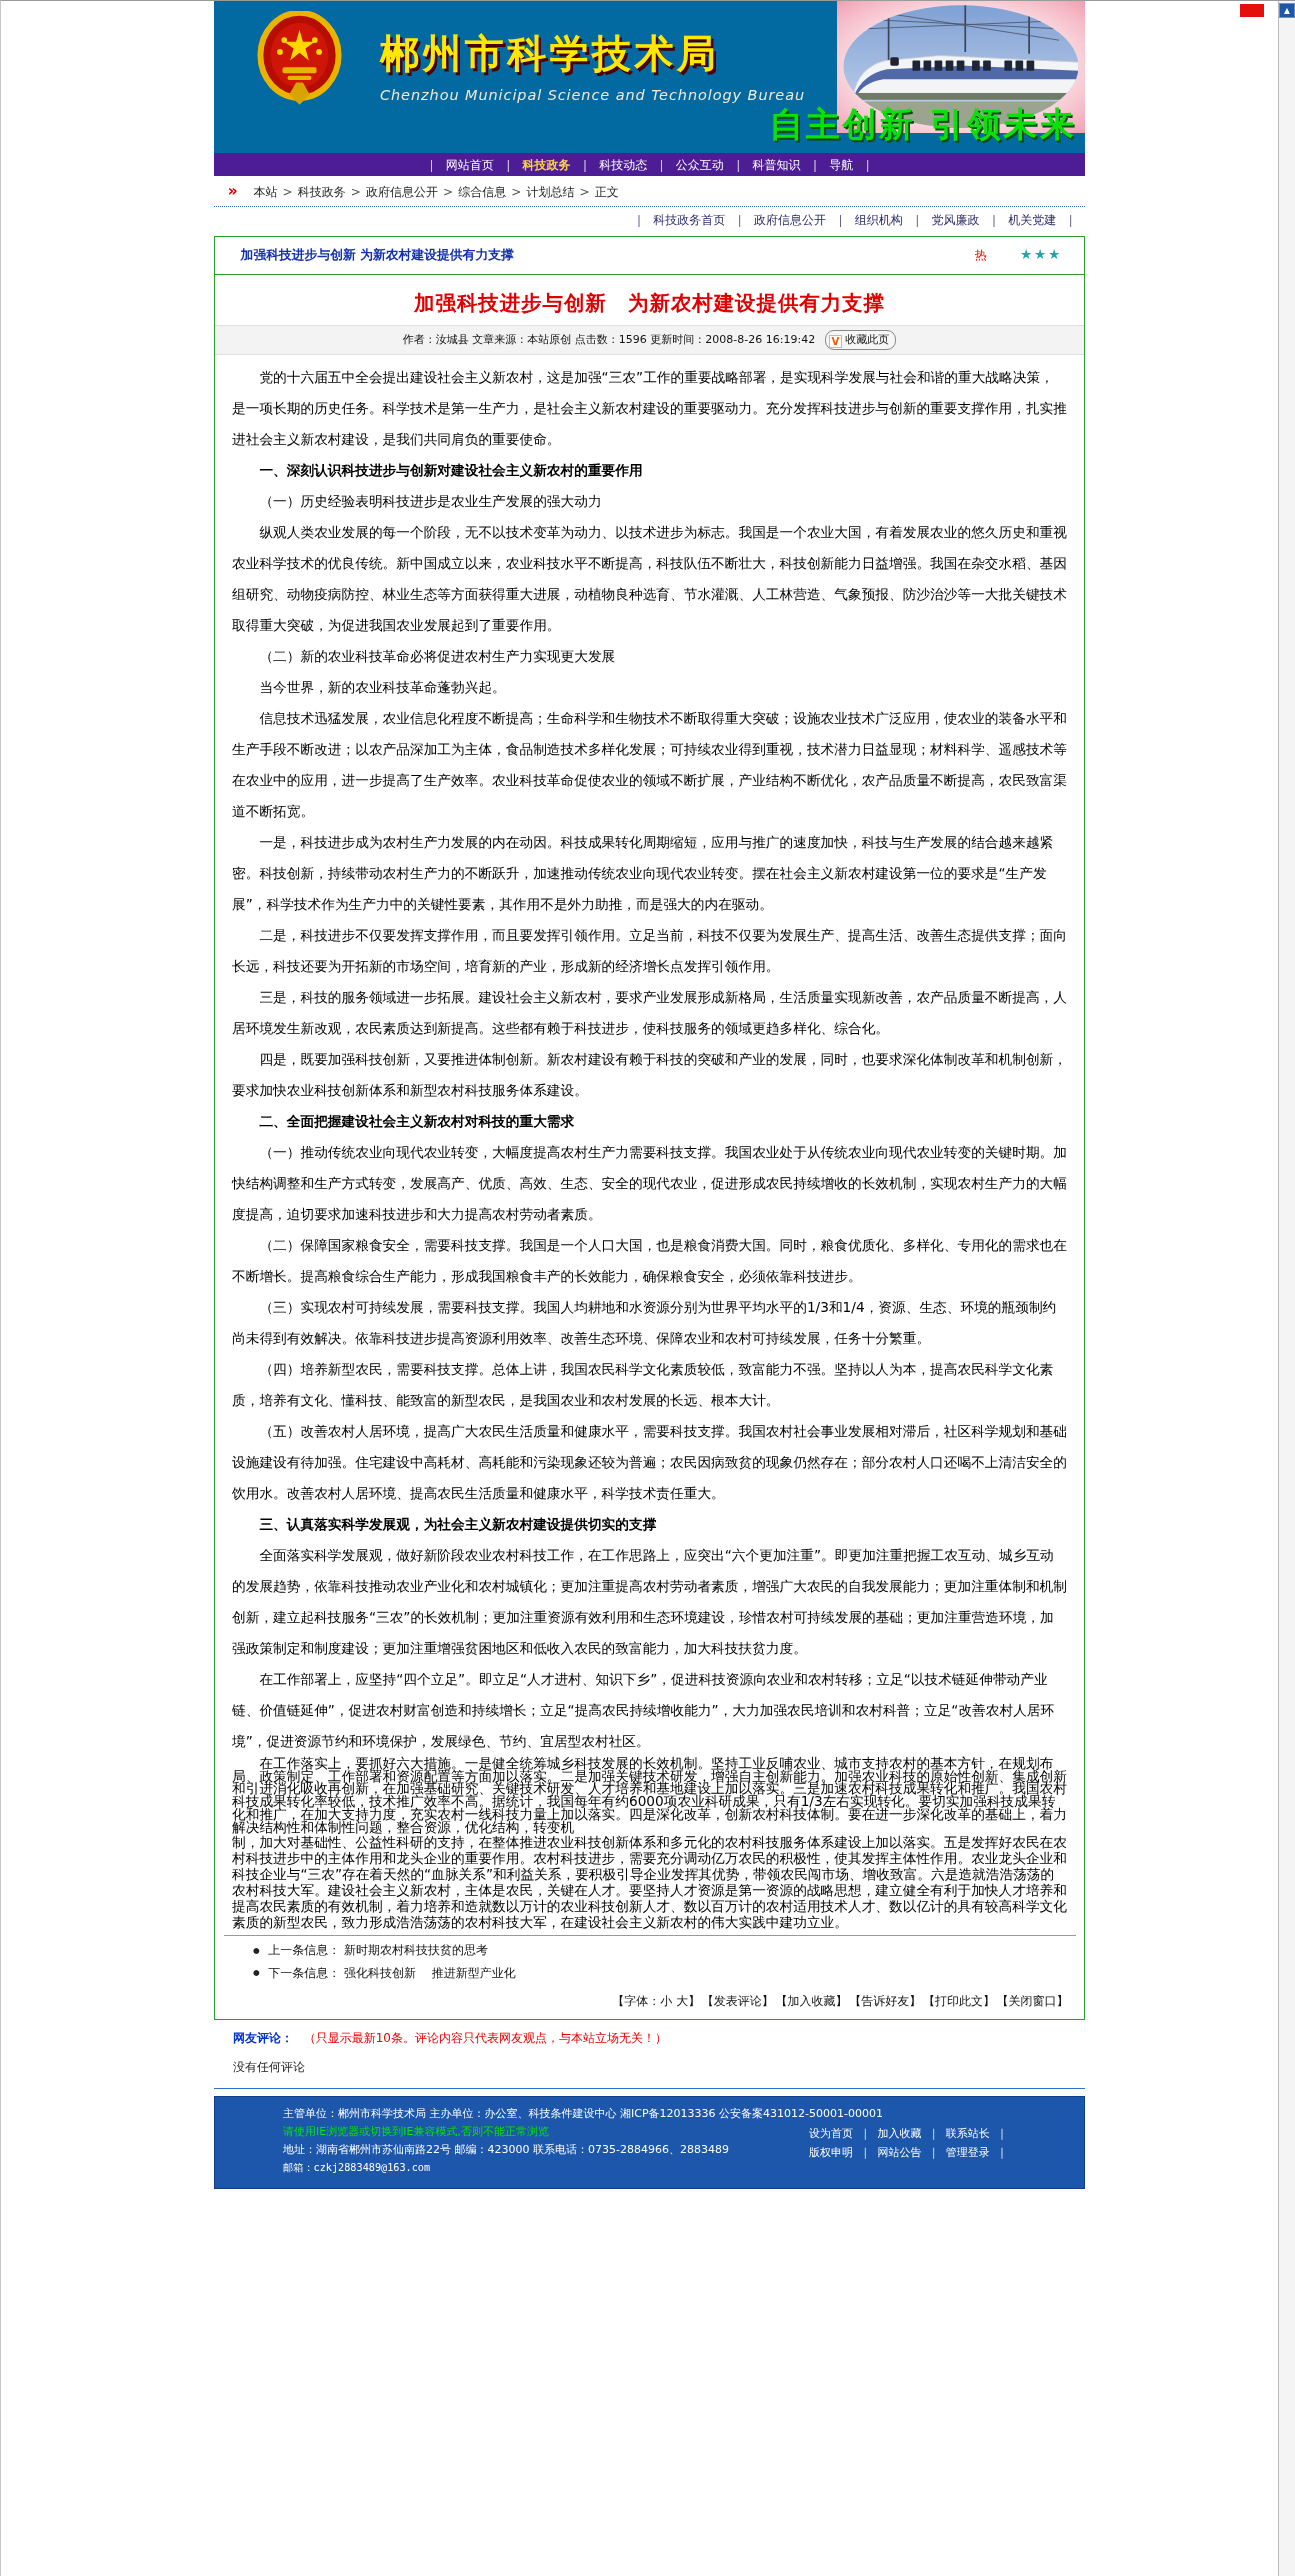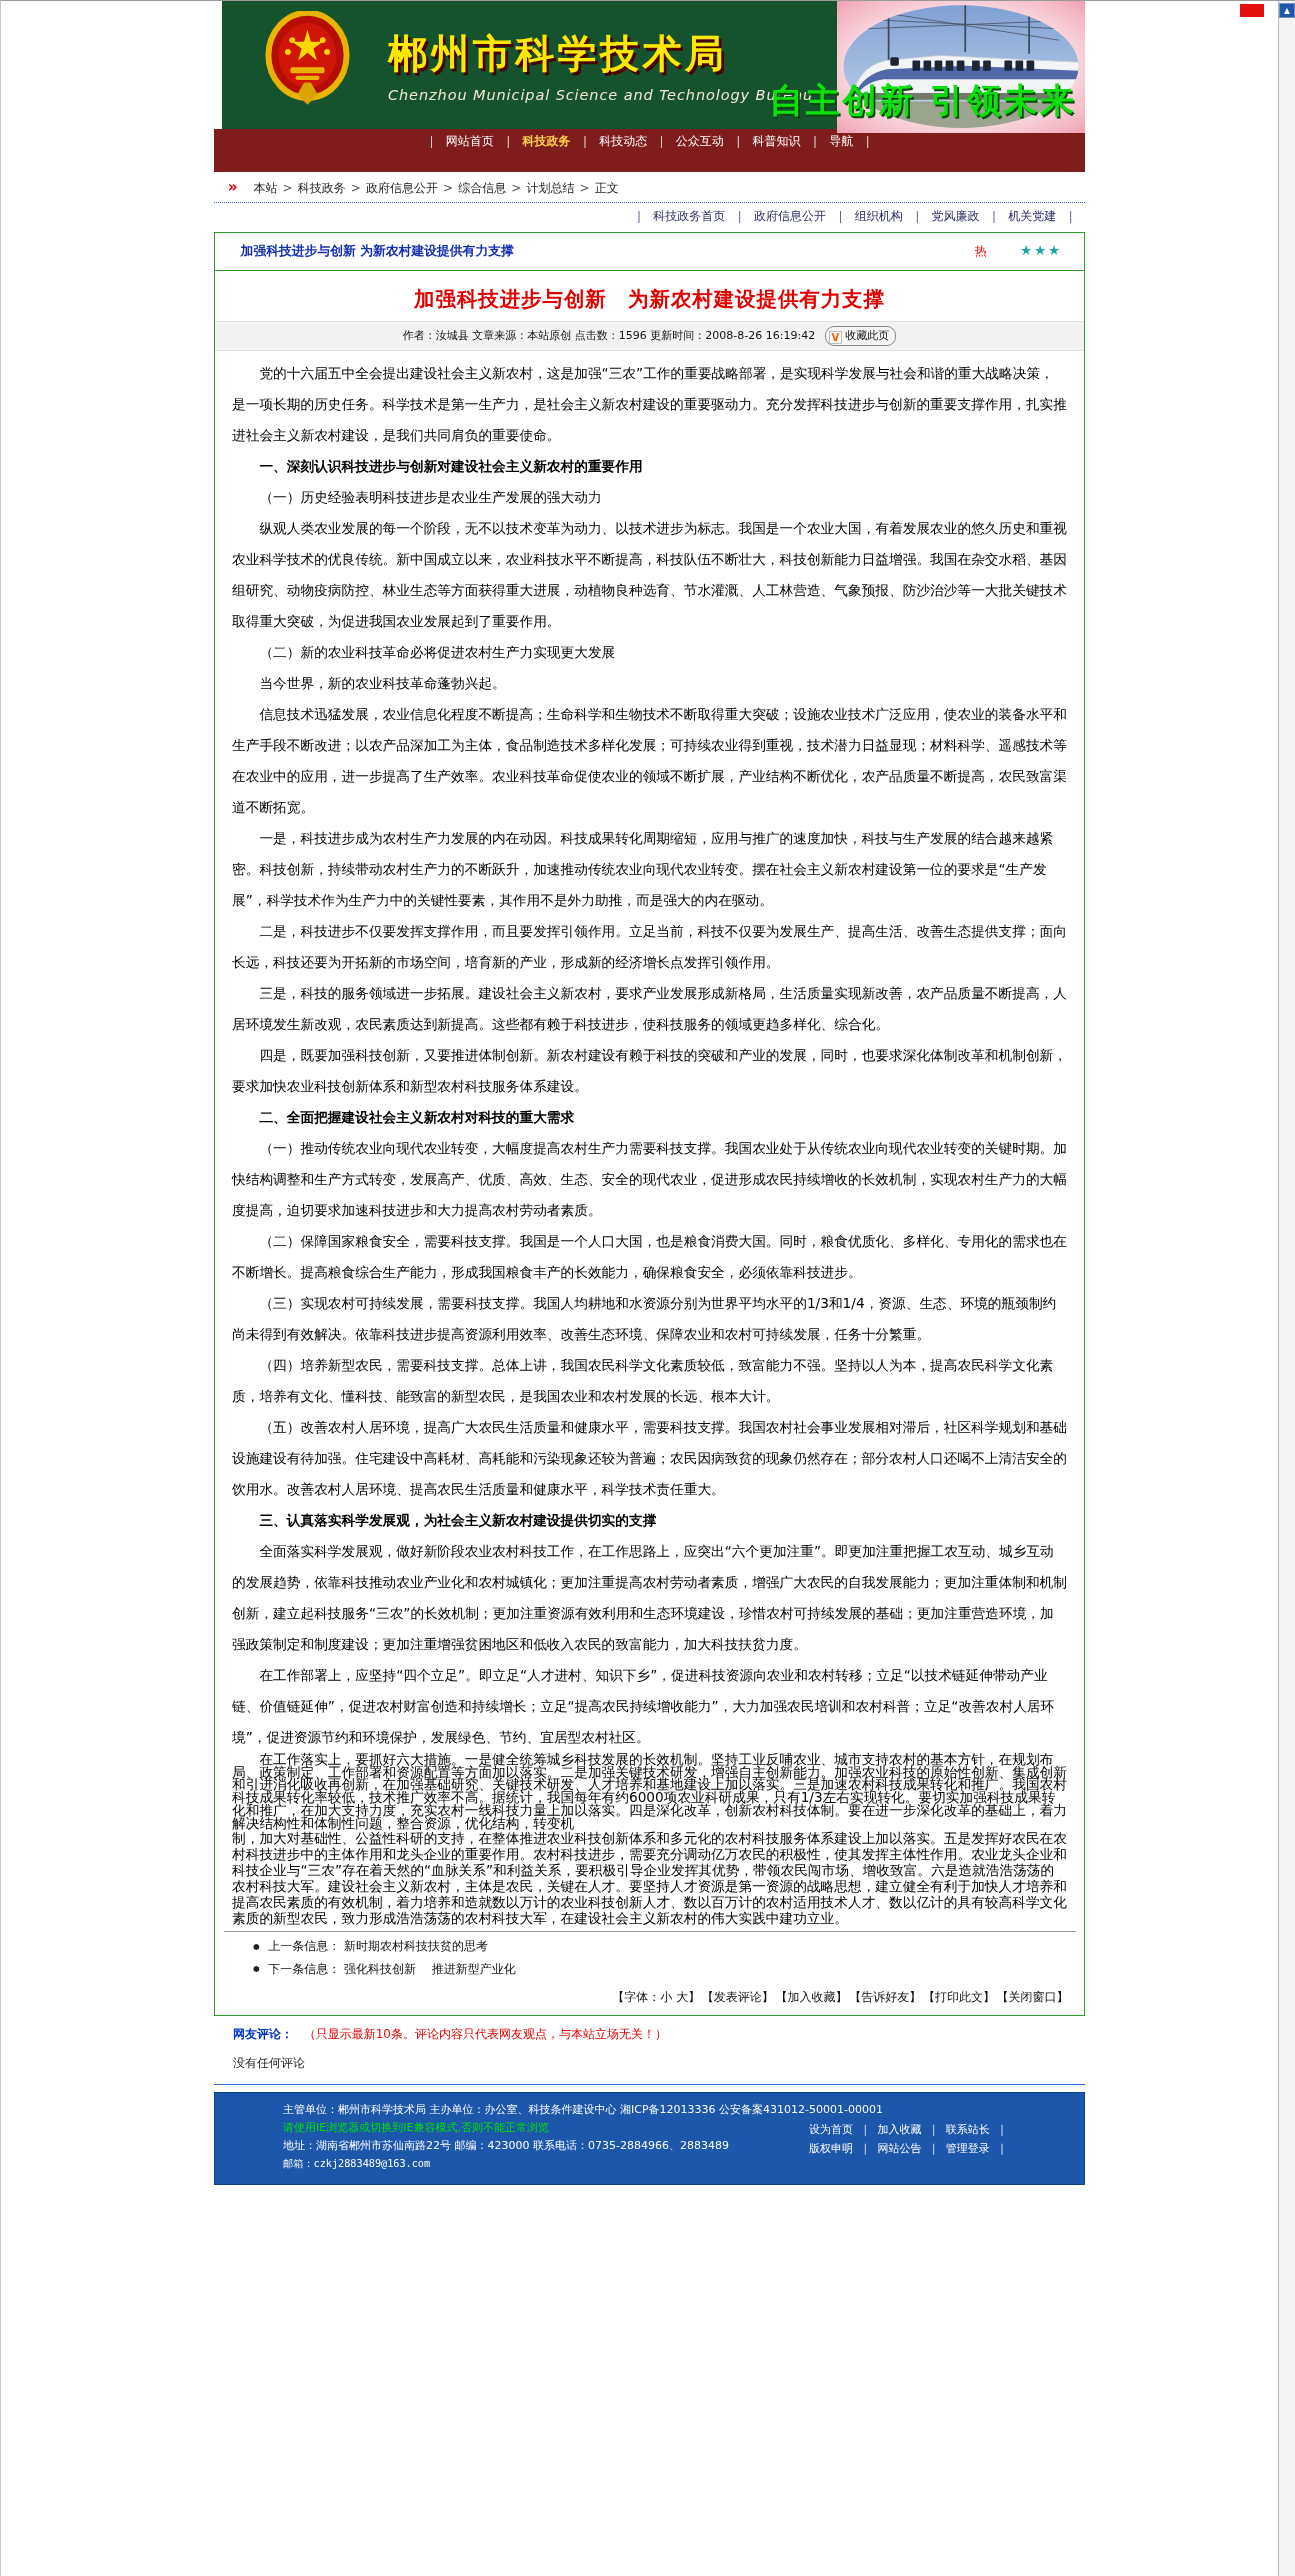--- a/index.html
+++ b/index.html
@@ -13,34 +13,34 @@
                background:#f4f4f4; border-left:0.9px solid #bbb; }
   .scroll-btn { width:15.4px; height:15.4px; margin:1.7px auto 0; background:#1d57ac;
                 border:0.9px solid #6f8fbf; color:#fff; font-size:7.7px; line-height:13.7px;
                 text-align:center; cursor:pointer; }
   .red-marker { position:absolute; top:2.6px; right:31px; width:24px; height:13.7px; background:#e3100e; }
 
   
   .page { width:871px; margin-left:213px; background:#fff; }
 
   
-  .banner { position:relative; height:128px; background:#14532d; overflow:visible;margin-left:8px; }
+  .banner { position:relative; height:152px; background:#0369a1; overflow:visible; }
   .emblem { position:absolute; left:43px; top:10.2px; width:85px; height:98px; }
   .banner-titles { position:absolute; left:166px; top:25.6px; }
   .site-title { font-size:39px; font-weight:bold; color:#ffe800; letter-spacing:3.4px;
                 text-shadow:2.6px 2.6px 0 #4a0000; white-space:nowrap; }
   .site-subtitle { margin-top:6.8px; font-size:14.5px; color:#f3e9d4; letter-spacing:0.9px; white-space:nowrap;font-style:italic; }
   .train-panel { position:absolute; right:0; top:0; width:248px; height:132px;
                  background:radial-gradient(ellipse at 50% 50%, #ffffff 35%, #f5b9c6 85%, #ef9fb2 100%); }
   .train-panel svg { display:block; }
   .slogan { position:absolute; right:8.5px; bottom:5.1px; font-size:34px; font-weight:bold;
             color:#0be00b; letter-spacing:2.6px; white-space:nowrap; text-shadow:1.7px 1.7px 0 #054a05; }
 
   
-  .mainnav { height:43px; line-height:25.6px; background:#7f1d1d; color:#fff;
+  .mainnav { height:23px; line-height:25.6px; background:#4c1d95; color:#fff;
              text-align:center; font-size:12px; }
   .nav-item { cursor:pointer; padding:0 5.1px; }
   .nav-item.active { color:#ffd24a; font-weight:bold; }
   .nav-sep { color:#fff; padding:0 3.4px; }
 
   
   .breadcrumb-row { padding:6px 8.5px 5.1px 13.7px; font-size:12px; color:#222;
                     border-bottom:0.9px dotted #3b66b0; }
   .bc-arrows { color:#d40000; font-weight:bold; font-size:15.4px; margin-right:12px; }
   .bc-item { cursor:pointer; }

